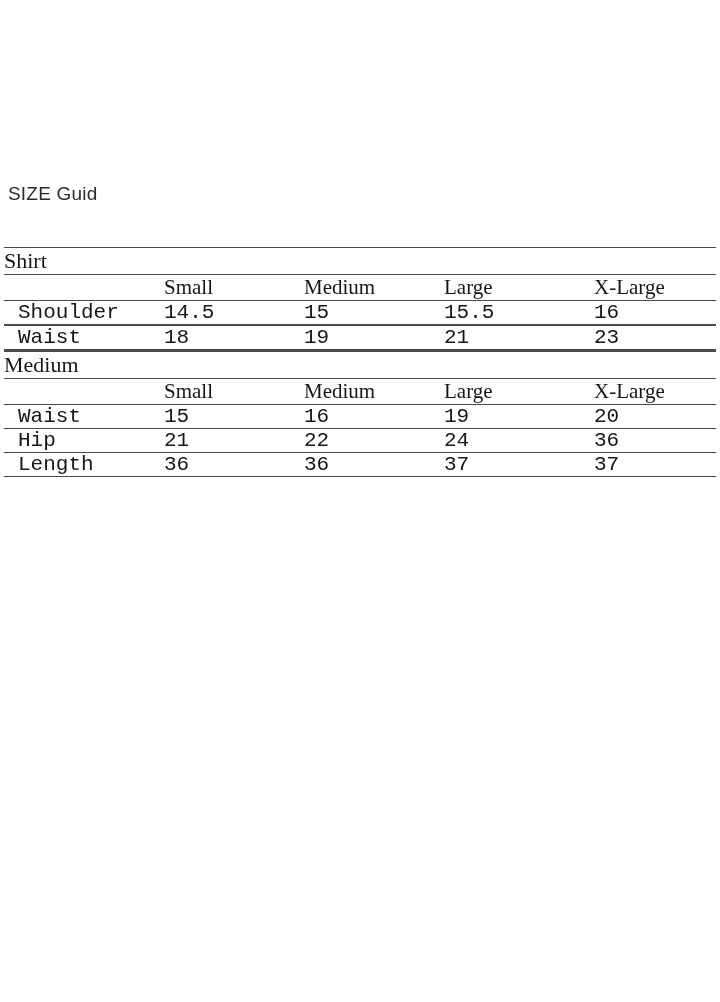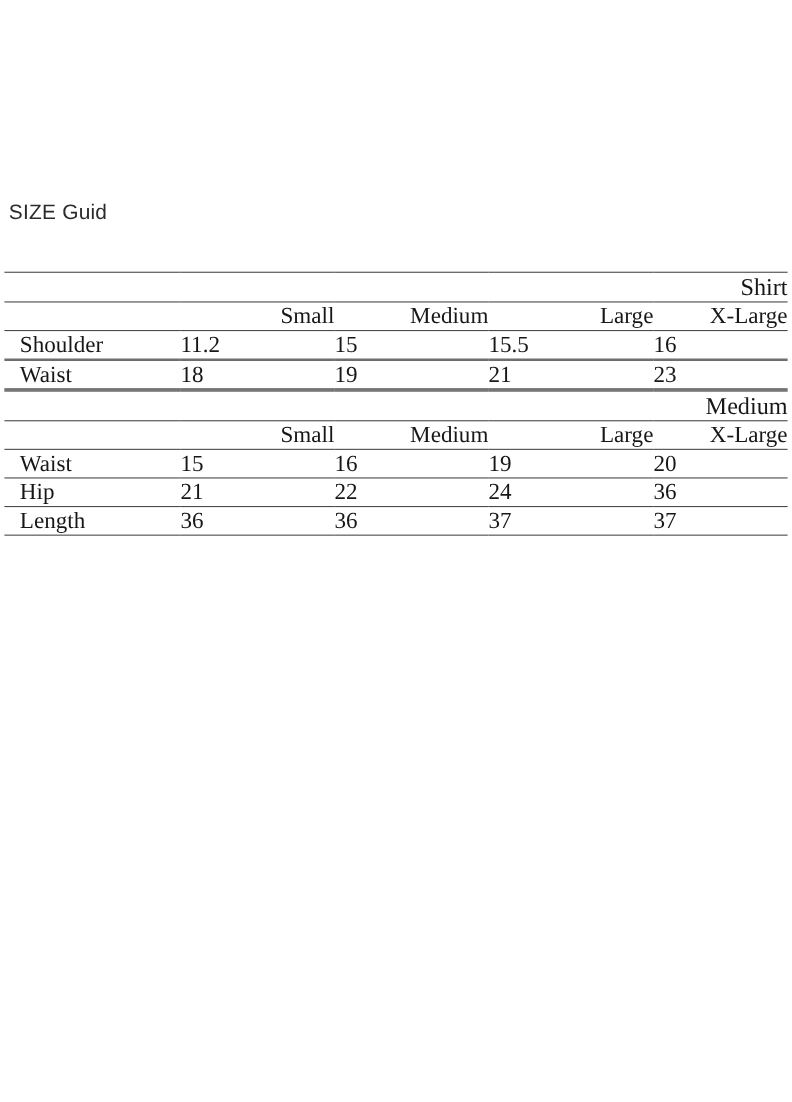--- a/index.html
+++ b/index.html
@@ -46,36 +46,36 @@
     vertical-align: middle;
   }
   .rule-row td {
     border-top: 1.4px solid #4a4a4a;
     height: 0;
     line-height: 0;
     font-size: 0;
     padding: 0;
   }
   .section-head td {
-    text-align: right;
+    text-align: left;
     font-size: 22px;
     padding: 6px 0 9px 0;
     font-family: "Liberation Serif", serif;
     color: #171717;
   }
   .col-head td {
     font-size: 21px;
     padding: 4px 0 8px 0;
     color: #171717;
-    text-align: right;
   }
   .data-row td {
     font-size: 21px;
     padding: 8px 0 9px 0;
     color: #171717;
+    font-family: Liberation Mono, monospace;
   }
   td.c-label {
     width: 160px;
     padding-left: 14px !important;
     white-space: nowrap;
   }
   .colw-label { width: 160px; }
   .colw-s { width: 140px; }
   .colw-m { width: 140px; }
   .colw-l { width: 150px; }
@@ -114,21 +114,21 @@
           <td>Medium</td>
           <td>Large</td>
           <td>X-Large</td>
         </tr>
         <tr class="rule-row">
           <td colspan="5"></td>
         </tr>
 
         <tr class="data-row">
           <td class="c-label">Shoulder</td>
-          <td>11.2</td>
+          <td>14.5</td>
           <td>15</td>
           <td>15.5</td>
           <td>16</td>
         </tr>
         <tr class="rule-row">
             <td colspan="5"></td>
           </tr>
 
         <tr class="rule-row">
             <td colspan="5"></td>

